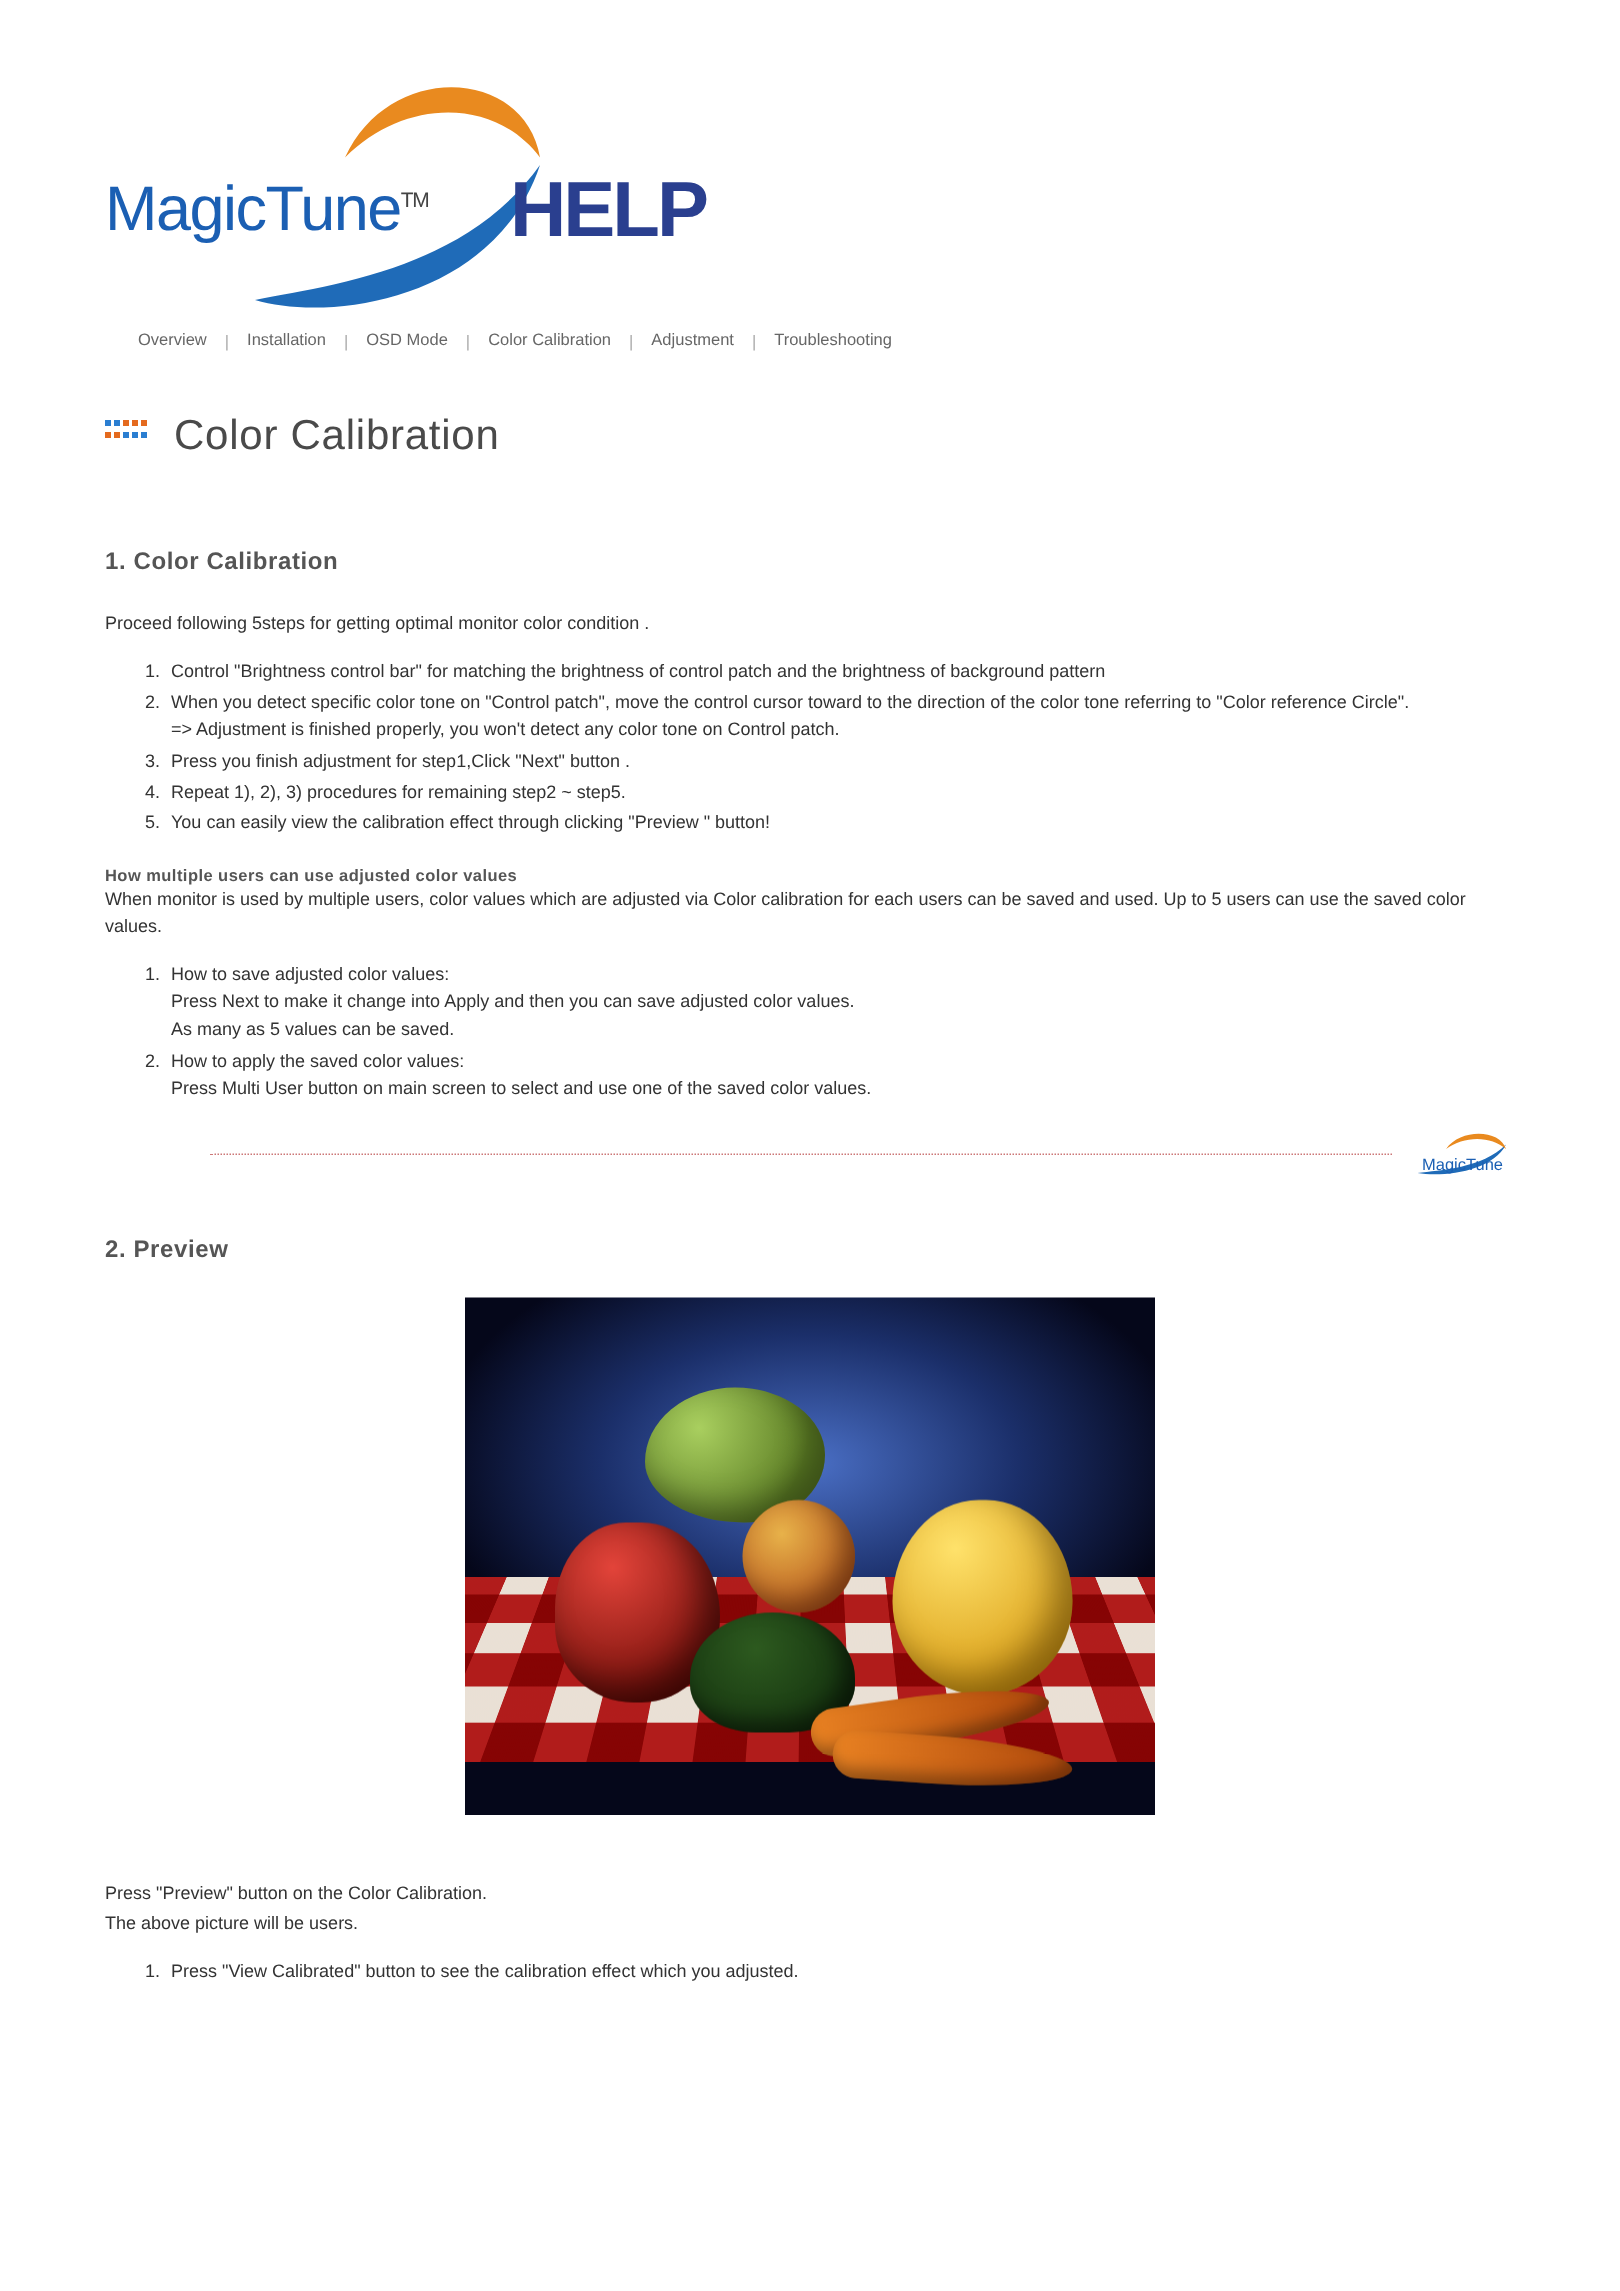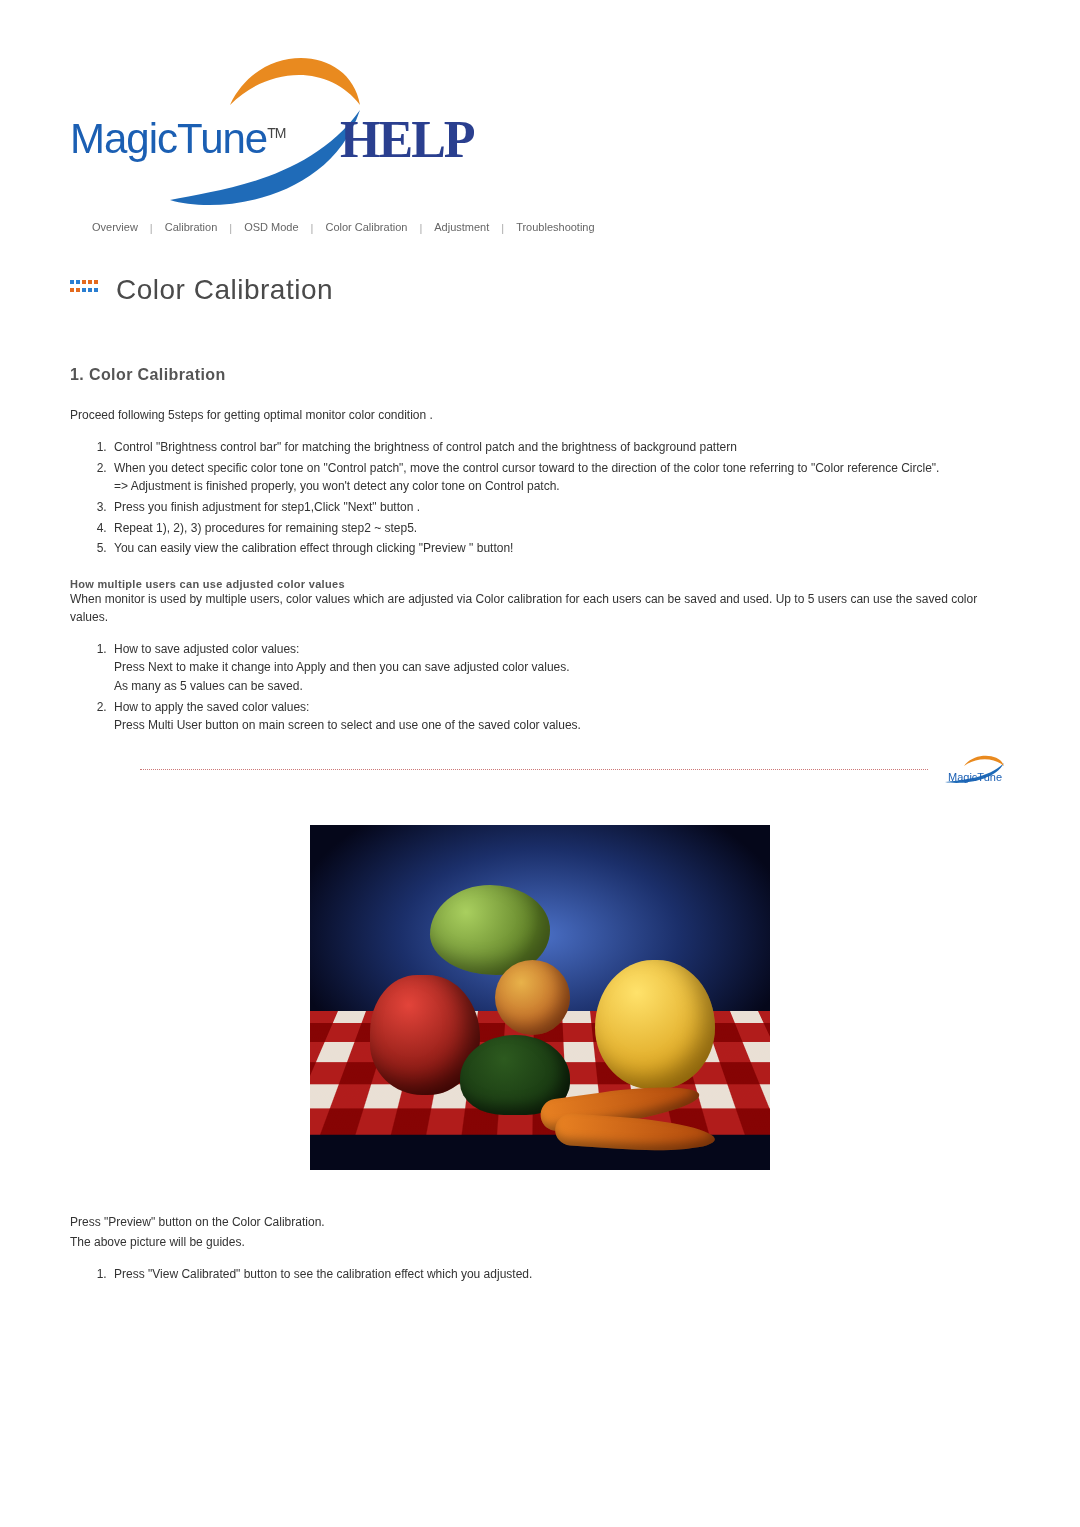--- a/index.html
+++ b/index.html
@@ -33,21 +33,21 @@
     font-size: 42px;
     color: #1b5fb3;
     font-weight: 400;
     letter-spacing: -1px;
   }
   .logo-text sup { font-size: 14px; vertical-align: top; position: relative; top: 10px; color:#444;margin-top:12px;}
   .logo-help {
     position: absolute;
     left: 270px;
     top: 60px;
-    font-family: Liberation Serif, serif;
+    font-family: Liberation Sans, sans-serif;
     font-size: 52px;
     font-weight: 900;
     color: #2a3f8f;
     letter-spacing: -2px;
   }
   .nav {
     display: flex;
     align-items: flex-end;
     font-size: 11px;
     color: #666;
@@ -185,21 +185,21 @@
     </svg>
     <div class="logo-text">
       <span>MagicTune</span><sup>TM</sup>
     </div>
     <div class="logo-help">HELP</div>
   </div>
 
   <div class="nav">
     <span class="nav-item">Overview</span>
     <span class="sep">|</span>
-    <span class="nav-item">Calibration</span>
+    <span class="nav-item">Installation</span>
     <span class="sep">|</span>
     <span class="nav-item">OSD Mode</span>
     <span class="sep">|</span>
     <span class="nav-item">Color Calibration</span>
     <span class="sep">|</span>
     <span class="nav-item">Adjustment</span>
     <span class="sep">|</span>
     <span class="nav-item">Troubleshooting</span>
   </div>
 
@@ -244,34 +244,35 @@
     <div class="dotted-line"></div>
     <div class="mini-logo">
       <svg viewBox="0 0 70 30" width="70" height="30">
         <path d="M5,27 C22,30 55,26 64,8 C48,24 20,25 5,27 Z" fill="#1f6bb8"></path>
         <path d="M24,11 C34,-3 60,-2 64,11 C54,2 36,2 24,11 Z" fill="#e98a1f"></path>
       </svg>
       <span class="mini-logo-text">MagicTune</span>
     </div>
   </div>
 
+  <div class="section-title">2. Preview</div>
 
   <div class="preview-img-wrap">
     <div class="preview-img">
       <div class="cloth"></div>
       <div class="grapes"></div>
       <div class="apple"></div>
       <div class="red-pepper"></div>
       <div class="yellow-pepper"></div>
       <div class="broccoli"></div>
       <div class="carrot1"></div>
       <div class="carrot2"></div>
     </div>
   </div>
 
   <div class="body-text" style="margin-bottom:2px">Press "Preview" button on the Color Calibration.</div>
-  <div class="body-text">The above picture will be guides.</div>
+  <div class="body-text">The above picture will be users.</div>
 
   <ol class="steps">
     <li>Press "View Calibrated" button to see the calibration effect which you adjusted.</li>
   </ol>
 
 </div>
 
 </body></html>

